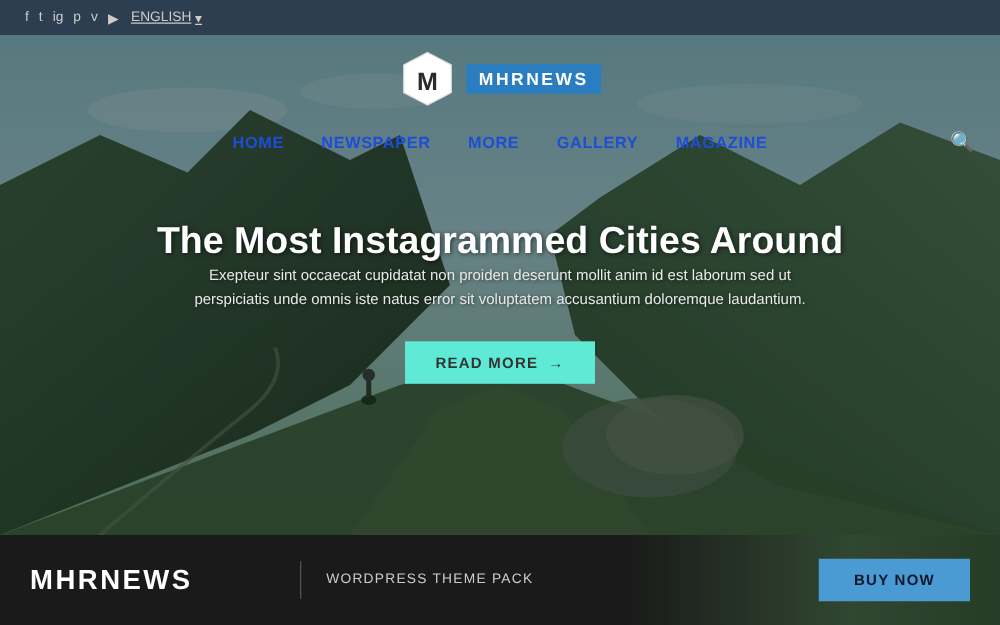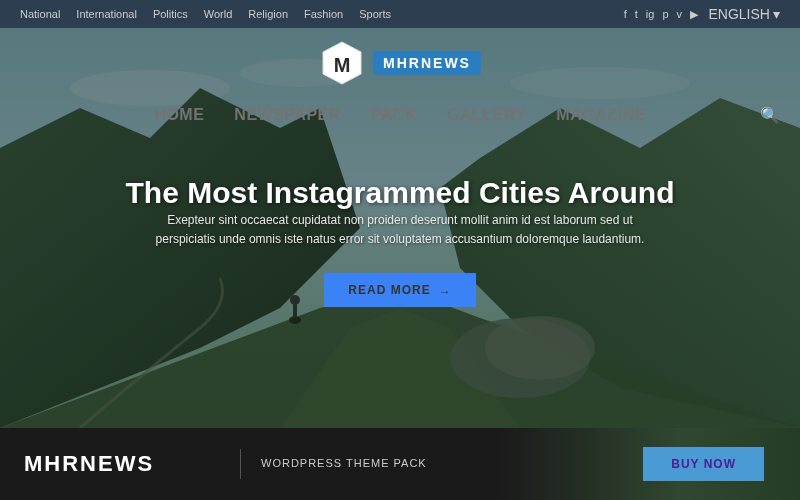--- a/index.html
+++ b/index.html
@@ -19,25 +19,26 @@
       color: #ccc;
       font-size: 11px;
       text-decoration: none;
       cursor: pointer;
     }
     #top-right { display: flex; align-items: center; gap: 10px; }
     #social-icons { display: flex; gap: 8px; }
     .social-icon { color: #ccc; font-size: 11px; cursor: pointer; }
     #lang-btn {
       color: #ccc;
-      font-size: 14px;
+      font-size: 11px;
       cursor: pointer;
       display: flex;
       align-items: flex-start;
       gap: 3px;
+      text-decoration: underline;
     }
 
     
     #hero {
       position: relative;
       width: 800px;
       height: 400px;
       overflow: hidden;
     }
 
@@ -87,22 +88,22 @@
       display: flex;
       align-items: center;
       justify-content: center;
       gap: 0;
       padding: 8px 20px;
       position: relative;
     }
 
     #nav-links { display: flex; align-items: center; gap: 30px; }
     .nav-link {
-      color: #737373;
-      font-size: 16px;
+      color: #1d4ed8;
+      font-size: 13px;
       font-weight: bold;
       text-decoration: none;
       cursor: pointer;
       letter-spacing: 0.5px;
       padding: 4px 0;
     }
 
     #search-icon-nav {
       position: absolute;
       right: 20px;
@@ -137,21 +138,21 @@
       max-width: 500px;
       margin-left: auto;
       margin-right: auto;
       text-shadow: 1px 1px 3px rgba(0,0,0,0.5);
     }
 
     #read-more-btn {
       display: inline-flex;
       align-items: center;
       gap: 8px;
-      background: #3b82f6;
+      background: #5eead4;
       color: #333;
       padding: 10px 24px;
       font-size: 12px;
       font-weight: bold;
       letter-spacing: 1px;
       cursor: pointer;
       border: none;
       text-decoration: none;
     }
 
@@ -190,54 +191,45 @@
       color: #ccc;
       font-size: 11px;
       letter-spacing: 1px;
       line-height: 1.6;
       flex: 1;
       z-index: 1;
     }
 
     #buy-now-btn {
       background: #4a9ad4;
-      color: #4c1d95;
+      color: #0f172a;
       padding: 10px 28px;
       font-size: 12px;
       font-weight: bold;
       letter-spacing: 1px;
       cursor: pointer;
       border: none;
-      margin-right: 36px;
+      margin-right: 24px;
       z-index: 1;
       white-space: nowrap;
     }
 
     
     .banner-divider {
       width: 1px;
       height: 30px;
       background: #555;
       margin: 0 20px;
       z-index: 1;
     }
   </style>
 </head>
 <body>
 
 <div id="top-bar">
-  <div id="top-nav">
-    <a class="top-nav-link">National</a>
-    <a class="top-nav-link">International</a>
-    <a class="top-nav-link">Politics</a>
-    <a class="top-nav-link">World</a>
-    <a class="top-nav-link">Religion</a>
-    <a class="top-nav-link">Fashion</a>
-    <a class="top-nav-link">Sports</a>
-  </div>
   <div id="top-right">
     <div id="social-icons">
       <span class="social-icon">f</span>
       <span class="social-icon">t</span>
       <span class="social-icon">ig</span>
       <span class="social-icon">p</span>
       <span class="social-icon">v</span>
       <span class="social-icon">▶</span>
     </div>
     <div id="lang-btn">
@@ -306,21 +298,21 @@
 
         <text x="50%" y="58%" text-anchor="middle" dominant-baseline="middle" font-size="20" font-weight="bold" fill="#2a2a2a" font-family="Arial">M</text>
       </svg>
       <span id="logo-text">MHRNEWS</span>
     </div>
 
     <div id="navbar">
       <div id="nav-links">
         <a class="nav-link">HOME</a>
         <a class="nav-link">NEWSPAPER</a>
-        <a class="nav-link">PACK</a>
+        <a class="nav-link">MORE</a>
         <a class="nav-link">GALLERY</a>
         <a class="nav-link">MAGAZINE</a>
       </div>
       <span id="search-icon-nav">🔍</span>
     </div>
   </div>
 
   <div id="hero-content">
     <h1 id="hero-title">The Most Instagrammed Cities Around</h1>
     <p id="hero-subtitle">Exepteur sint occaecat cupidatat non proiden deserunt mollit anim id est laborum sed ut perspiciatis unde omnis iste natus error sit voluptatem accusantium doloremque laudantium.</p>

